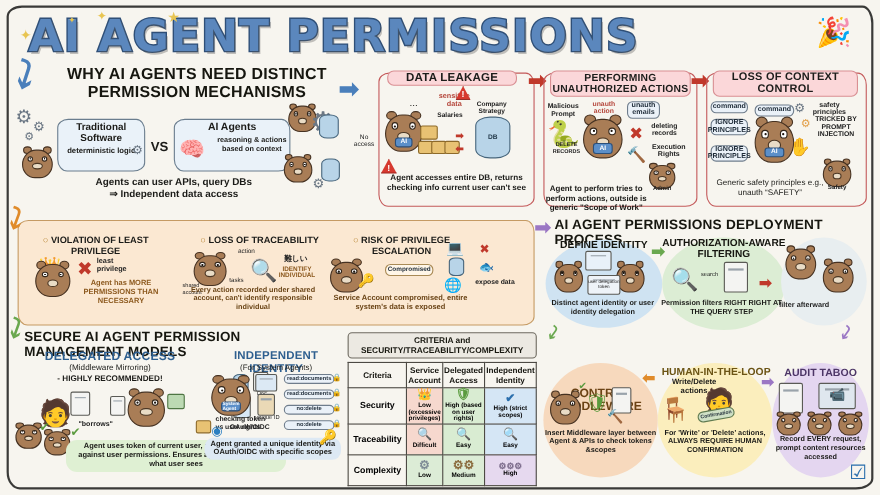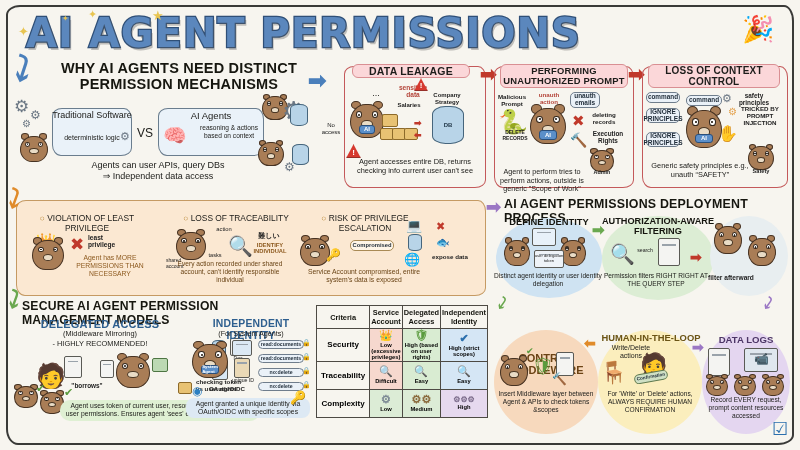--- a/index.html
+++ b/index.html
@@ -65,21 +65,21 @@
   }
   .chip {
     position:absolute;
     border:1.2px solid #6f7d8c;
     background:#eaf1f8;
     border-radius:5px;
     font-size:6.5px; font-weight:bold; color:#1e2b38;
     display:flex; align-items:center; justify-content:center;
     text-align:center; line-height:1.05; padding:1px 2px;
   }
-  .note { position:absolute; font-size:7px; color:#1b1b18; line-height:1.18; text-align:center; font-weight:normal;}
+  .note { position:absolute; font-size:7px; color:#1b1b18; line-height:1.18; text-align:center; font-weight:bold;}
   .note.reg { font-weight:normal; }
   .tiny { position:absolute; font-size:5.6px; color:#222; line-height:1.1; text-align:center;}
 
   
   .gopher { position:absolute; }
   .gopher .body {
     position:absolute; inset:0;
     background:#a97d56;
     border:1.3px solid #463222;
     border-radius:46% 46% 42% 42% / 52% 52% 48% 48%;
@@ -269,21 +269,21 @@
       <b>!</b>
     </div>
   <div class="warn" style="left:346px;top:144px;width:15px;height:14px;">
       <i></i>
       <b>!</b>
     </div>
   <div class="note" style="left:344px;top:158px;width:142px;font-size:7.4px;line-height:1.2;">Agent accesses entire DB, returns checking info current user can't see</div>
   <div class="arrow-red" style="left:480px;top:64px;font-size:20px;">➡</div>
 
   <div class="panel" style="left:494px;top:66px;width:140px;height:122px;border-color:#c4595a;"></div>
-  <div class="band pinkband" style="left:500px;top:64px;width:128px;height:24px;font-size:9.4px;line-height:1.1;flex-direction:column;">PERFORMING UNAUTHORIZED PROMPT</div>
+  <div class="band pinkband" style="left:500px;top:64px;width:128px;height:24px;font-size:9.4px;line-height:1.1;flex-direction:column;">PERFORMING UNAUTHORIZED ACTIONS</div>
 
   <div class="tiny" style="left:496px;top:94px;width:32px;font-size:6.2px;font-weight:bold;">Malicious Prompt</div>
   <div style="position:absolute;left:498px;top:108px;font-size:24px;color:#4f8f48;">🐍</div>
   <div class="tiny" style="left:498px;top:130px;width:34px;font-size:5px;font-weight:bold;">DELETE RECORDS</div>
   <div class="tiny" style="left:534px;top:92px;width:30px;font-size:6.2px;color:#b4453a;font-weight:bold;">unauth action</div>
   <div class="chip" style="left:570px;top:92px;width:30px;height:16px;">unauth emails</div>
   <div class="gopher" style="left:530px;top:108px;width:36px;height:36px;">
     <span class="ear l"></span>
       <span class="ear r"></span>
       <span class="body"></span>
@@ -467,20 +467,21 @@
   <div class="chip" style="left:258px;top:368px;width:46px;height:9px;font-size:5.2px;">no:delete</div>
   <div class="chip" style="left:258px;top:382px;width:46px;height:9px;font-size:5.2px;">no:delete</div>
   <div style="position:absolute;left:302px;top:339px;font-size:7px;">🔒</div>
   <div style="position:absolute;left:302px;top:353px;font-size:7px;">🔒</div>
   <div style="position:absolute;left:302px;top:367px;font-size:7px;">🔒</div>
   <div style="position:absolute;left:302px;top:381px;font-size:7px;">🔒</div>
   <div class="note" style="left:186px;top:398px;width:124px;font-size:6.8px;line-height:1.2;background:#dde9f4;border-radius:8px;padding:2px 3px;">Agent granted a unique identity via OAuth/OIDC with specific scopes</div>
   <div style="position:absolute;left:290px;top:390px;font-size:13px;">🔑</div>
 
   <div id="crit-table" style="left:316px;top:302px;width:172px;height:138px;">
+    <div class="thead">CRITERIA and SECURITY/TRACEABILITY/COMPLEXITY</div>
     <table>
       <thead>
         <tr>
           <th>Criteria</th>
           <th>Service Account</th>
           <th>Delegated Access</th>
           <th>Independent Identity</th>
         </tr>
       </thead>
       <tbody>
@@ -609,21 +610,21 @@
   <div class="blob-label" style="left:594px;top:332px;width:114px;font-size:9.4px;color:#6b5415;">HUMAN-IN-THE-LOOP</div>
   <div class="note" style="left:604px;top:344px;width:54px;font-size:7px;line-height:1.15;">Write/Delete actions</div>
   <div style="position:absolute;left:600px;top:360px;font-size:22px;color:#8a6234;">🪑</div>
   <div style="position:absolute;left:640px;top:352px;font-size:22px;color:#7d8a95;">🧑</div>
   <div class="chip" style="left:634px;top:372px;width:34px;height:10px;font-size:4.6px;background:#cfe0c5;border-color:#5f7a50;transform:rotate(-10deg);">Confirmation</div>
   <div class="note" style="left:596px;top:390px;width:108px;font-size:6.6px;line-height:1.2;">For 'Write' or 'Delete' actions, ALWAYS REQUIRE HUMAN CONFIRMATION</div>
   <div class="arrow-orange" style="left:584px;top:336px;font-size:14px;transform:scaleX(-1);">➡</div>
   <div class="arrow-purple" style="left:692px;top:340px;font-size:14px;">➡</div>
 
   <div class="blob" style="left:702px;top:330px;width:88px;height:104px;background:#e4d6f0;"></div>
-  <div class="blob-label" style="left:702px;top:334px;width:88px;font-size:9.6px;color:#4c3566;">DATA LOGS</div>
+  <div class="blob-label" style="left:702px;top:334px;width:88px;font-size:9.6px;color:#4c3566;">AUDIT TABOO</div>
   <div class="doc" style="left:708px;top:348px;width:22px;height:28px;"></div>
   <div class="doc" style="left:744px;top:348px;width:34px;height:24px;background:#dfe7ee;"></div>
   <div style="position:absolute;left:754px;top:352px;font-size:12px;color:#9b4fc4;">📹</div>
   <div class="gopher" style="left:706px;top:376px;width:22px;height:20px;">
     <span class="ear l"></span>
       <span class="ear r"></span>
       <span class="body"></span>
     <span class="eye l"></span>
       <span class="eye r"></span>
       <span class="muzzle"></span>

